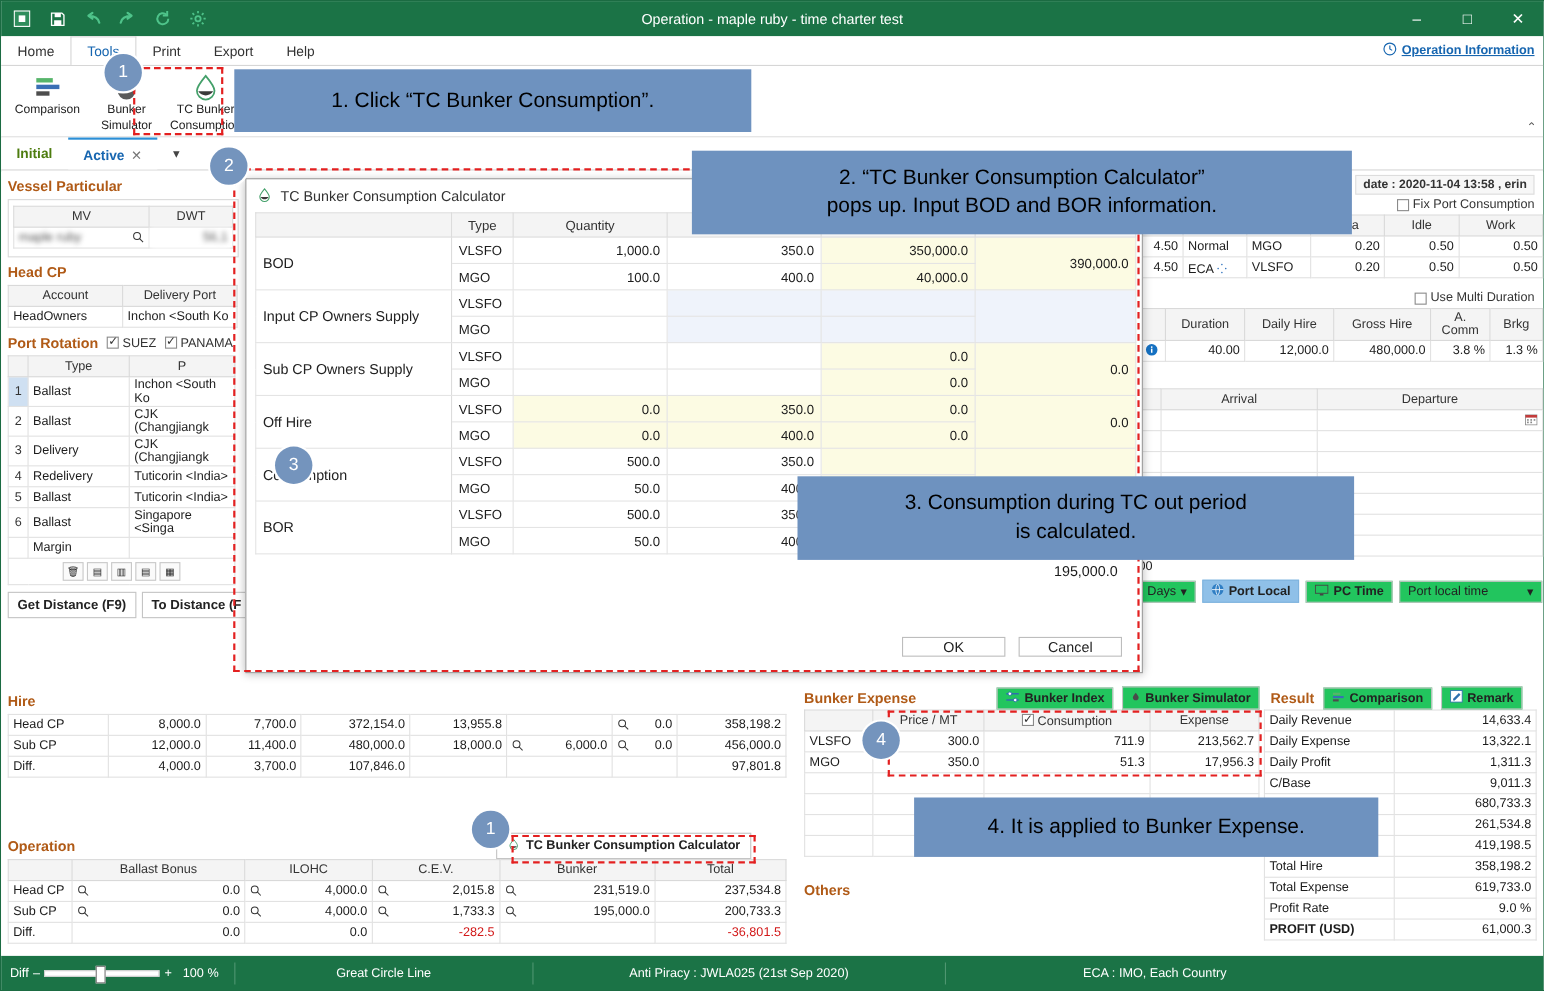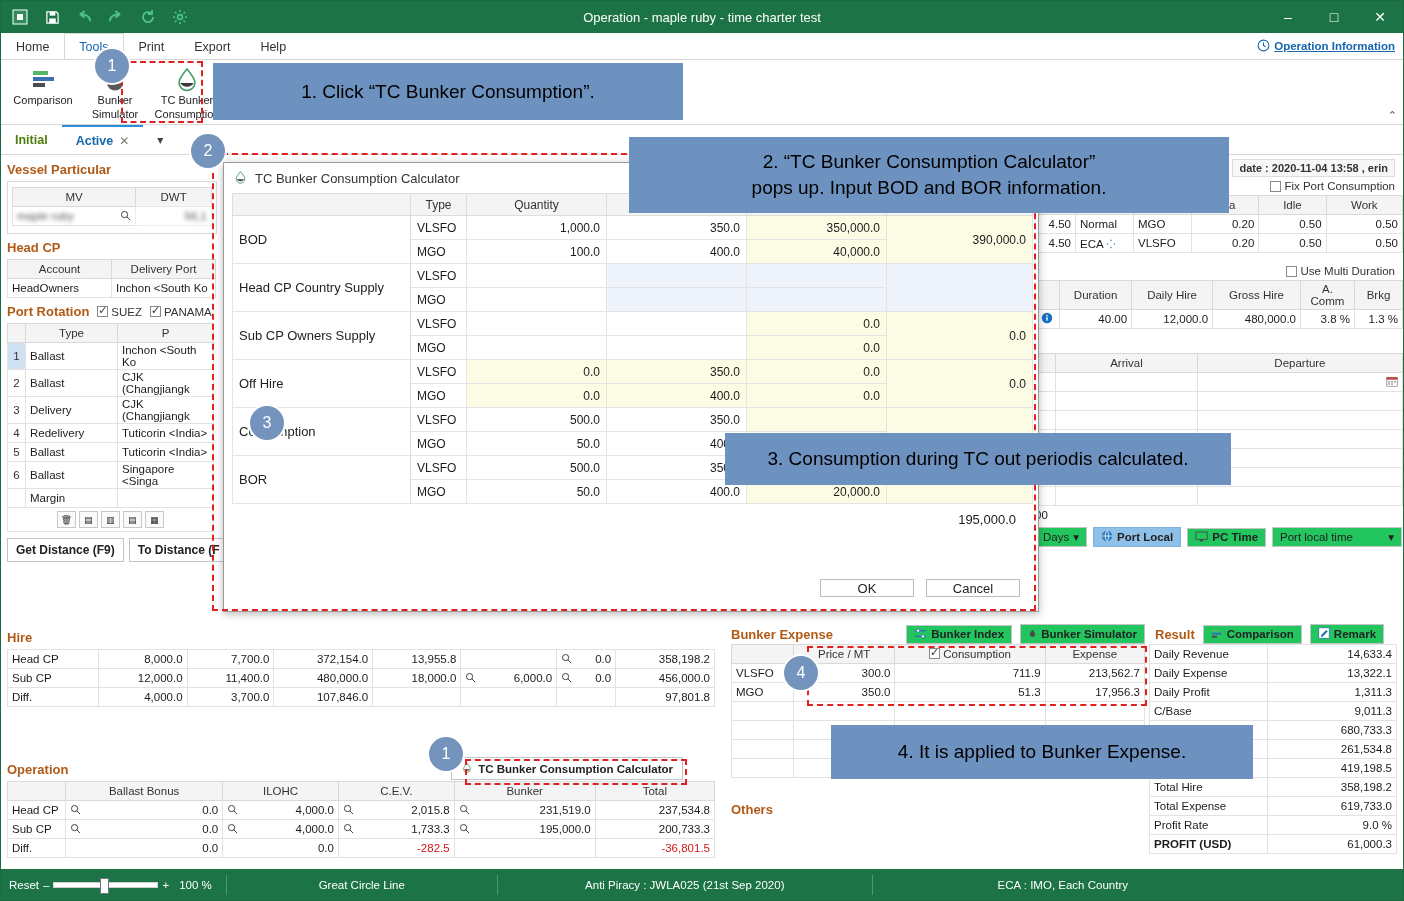--- a/index.html
+++ b/index.html
@@ -898,21 +898,21 @@
         <td class="n y" rowspan="2">390,000.0</td>
       </tr>
       <tr>
         <td class="t">MGO</td>
         <td class="n">100.0</td>
         <td class="n">400.0</td>
         <td class="n y">40,000.0</td>
       </tr>
 
       <tr>
-        <td class="lab" rowspan="2">Head CP Country Supply</td>
+        <td class="lab" rowspan="2">Input CP Owners Supply</td>
         <td class="t">VLSFO</td>
         <td class="n"></td>
         <td class="n b"></td>
         <td class="n b"></td>
         <td class="n b" rowspan="2"></td>
       </tr>
       <tr>
         <td class="t">MGO</td>
         <td class="n"></td>
         <td class="n b"></td>
@@ -997,38 +997,38 @@
 <div class="dash" style="left:464px;top:758px;width:222px;height:26px"></div>
 
 <div class="callout" style="left:212px;top:62px;width:470px;height:57px">
   <span>1. Click “TC Bunker Consumption”.</span>
 </div>
 <div class="callout" style="left:628px;top:136px;width:600px;height:76px; flex-direction:column">
   <span>2. “TC Bunker Consumption Calculator”</span>
   <span>pops up. Input BOD and BOR information.</span>
 </div>
 
-<div class="callout" style="left:724px;top:432px;width:506px;height:52px; flex-direction:row">
+<div class="callout" style="left:724px;top:432px;width:506px;height:76px; flex-direction:column">
   <span>3. Consumption during TC out period</span>
   <span>is calculated.</span>
 </div>
 
 <div class="callout" style="left:830px;top:724px;width:422px;height:54px">
   <span>4. It is applied to Bunker Expense.</span>
 </div>
 
 <div class="badge" style="left:94px;top:48px">1</div>
 <div class="badge" style="left:190px;top:133px">2</div>
 <div class="badge" style="left:249px;top:405px">3</div>
 <div class="badge" style="left:783px;top:655px">4</div>
 <div class="badge" style="left:428px;top:736px">1</div>
 
 <div class="statusbar">
   <div class="zoomslider">
-    <span>Reset</span>
+    <span>Diff</span>
     <span>–</span>
     <span class="track">
         <span class="thumb"></span>
       </span>
     <span>+</span>
     <span style="margin-left:6px">100 %</span>
   </div>
   <div class="sb-sep" style="margin-left:14px"></div>
   <div class="sb-cell" style="width:270px">Great Circle Line</div>
   <div class="sb-sep"></div>

